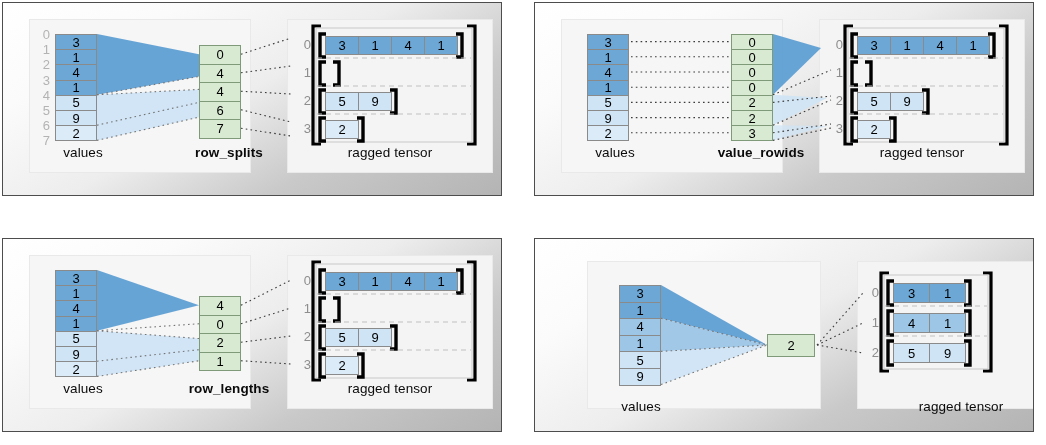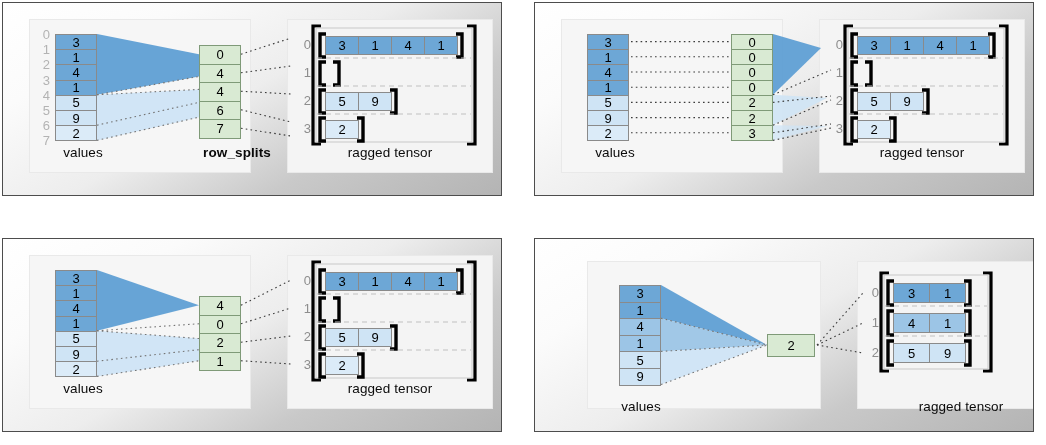--- a/index.html
+++ b/index.html
@@ -148,21 +148,21 @@
           <path class="brk" d="M323,59 L317,59 L317,82 L323,82"></path>
           <path class="brk" d="M330,59 L336,59 L336,82 L330,82"></path>
           <line class="dashsep" x1="314" y1="83" x2="468" y2="83"></line>
           <path class="brk" d="M323,87 L317,87 L317,110 L323,110"></path>
           <path class="brk" d="M387,87 L393,87 L393,110 L387,110"></path>
           <line class="dashsep" x1="314" y1="111" x2="468" y2="111"></line>
           <path class="brk" d="M323,115 L317,115 L317,138 L323,138"></path>
           <path class="brk" d="M354,115 L360,115 L360,138 L354,138"></path>
         </svg>
         <div class="caption" style="left: 30px; top: 142px; width: 100px;">values</div>
-        <div class="caption bold" style="left: 154px; top: 142px; width: 160px;">row_splits</div>
+        <div class="caption bold" style="left: 146px; top: 142px; width: 160px;">row_splits</div>
         <div class="caption" style="left: 284px; top: 142px; width: 206px;">ragged tensor</div>
       </div>
     </div>
     <div class="panel" style="left: 534px; top: 2px; width: 500px; height: 194px;">
       <div class="panel-inner">
         <div class="card bright" style="left: 26px; top: 16px; width: 222px; height: 154px;"></div>
         <div class="card" style="left: 284px; top: 16px; width: 206px; height: 154px;"></div>
         <div class="colstack" style="left: 52px; top: 31px; width: 42px; height: 106.4px;">
           <div class="cell" style="left: 0px; top: 0px; width: 42px; height: 16.2px; background: rgb(109, 167, 214);">3</div>
           <div class="cell" style="left: 0px; top: 15.2px; width: 42px; height: 16.2px; background: rgb(109, 167, 214);">1</div>
@@ -219,20 +219,21 @@
           <path class="brk" d="M323,59 L317,59 L317,82 L323,82"></path>
           <path class="brk" d="M330,59 L336,59 L336,82 L330,82"></path>
           <line class="dashsep" x1="314" y1="83" x2="468" y2="83"></line>
           <path class="brk" d="M323,87 L317,87 L317,110 L323,110"></path>
           <path class="brk" d="M387,87 L393,87 L393,110 L387,110"></path>
           <line class="dashsep" x1="314" y1="111" x2="468" y2="111"></line>
           <path class="brk" d="M323,115 L317,115 L317,138 L323,138"></path>
           <path class="brk" d="M354,115 L360,115 L360,138 L354,138"></path>
         </svg>
         <div class="caption" style="left: 30px; top: 142px; width: 100px;">values</div>
+        <div class="caption bold" style="left: 146px; top: 142px; width: 160px;">value_rowids</div>
         <div class="caption" style="left: 284px; top: 142px; width: 206px;">ragged tensor</div>
       </div>
     </div>
     <div class="panel" style="left: 2px; top: 238px; width: 500px; height: 194px;">
       <div class="panel-inner">
         <div class="card bright" style="left: 26px; top: 16px; width: 222px; height: 154px;"></div>
         <div class="card" style="left: 284px; top: 16px; width: 206px; height: 154px;"></div>
         <div class="colstack" style="left: 52px; top: 31px; width: 42px; height: 106.4px;">
           <div class="cell" style="left: 0px; top: 0px; width: 42px; height: 16.2px; background: rgb(109, 167, 214);">3</div>
           <div class="cell" style="left: 0px; top: 15.2px; width: 42px; height: 16.2px; background: rgb(109, 167, 214);">1</div>
@@ -281,20 +282,21 @@
           <path class="brk" d="M323,59 L317,59 L317,82 L323,82"></path>
           <path class="brk" d="M330,59 L336,59 L336,82 L330,82"></path>
           <line class="dashsep" x1="314" y1="83" x2="468" y2="83"></line>
           <path class="brk" d="M323,87 L317,87 L317,110 L323,110"></path>
           <path class="brk" d="M387,87 L393,87 L393,110 L387,110"></path>
           <line class="dashsep" x1="314" y1="111" x2="468" y2="111"></line>
           <path class="brk" d="M323,115 L317,115 L317,138 L323,138"></path>
           <path class="brk" d="M354,115 L360,115 L360,138 L354,138"></path>
         </svg>
         <div class="caption" style="left: 30px; top: 142px; width: 100px;">values</div>
+        <div class="caption bold" style="left: 146px; top: 142px; width: 160px;">row_lengths</div>
         <div class="caption" style="left: 284px; top: 142px; width: 206px;">ragged tensor</div>
       </div>
     </div>
     <div class="panel" style="left: 534px; top: 238px; width: 500px; height: 194px;">
       <div class="panel-inner">
         <div class="card bright" style="left: 52px; top: 22px; width: 234px; height: 148px;"></div>
         <div class="card" style="left: 322px; top: 22px; width: 208px; height: 148px;"></div>
         <div class="colstack" style="left: 84px; top: 46px; width: 42px; height: 99.6px;">
           <div class="cell" style="left: 0px; top: 0px; width: 42px; height: 17.6px; background: rgb(109, 167, 214);">3</div>
           <div class="cell" style="left: 0px; top: 16.6px; width: 42px; height: 17.6px; background: rgb(109, 167, 214);">1</div>

